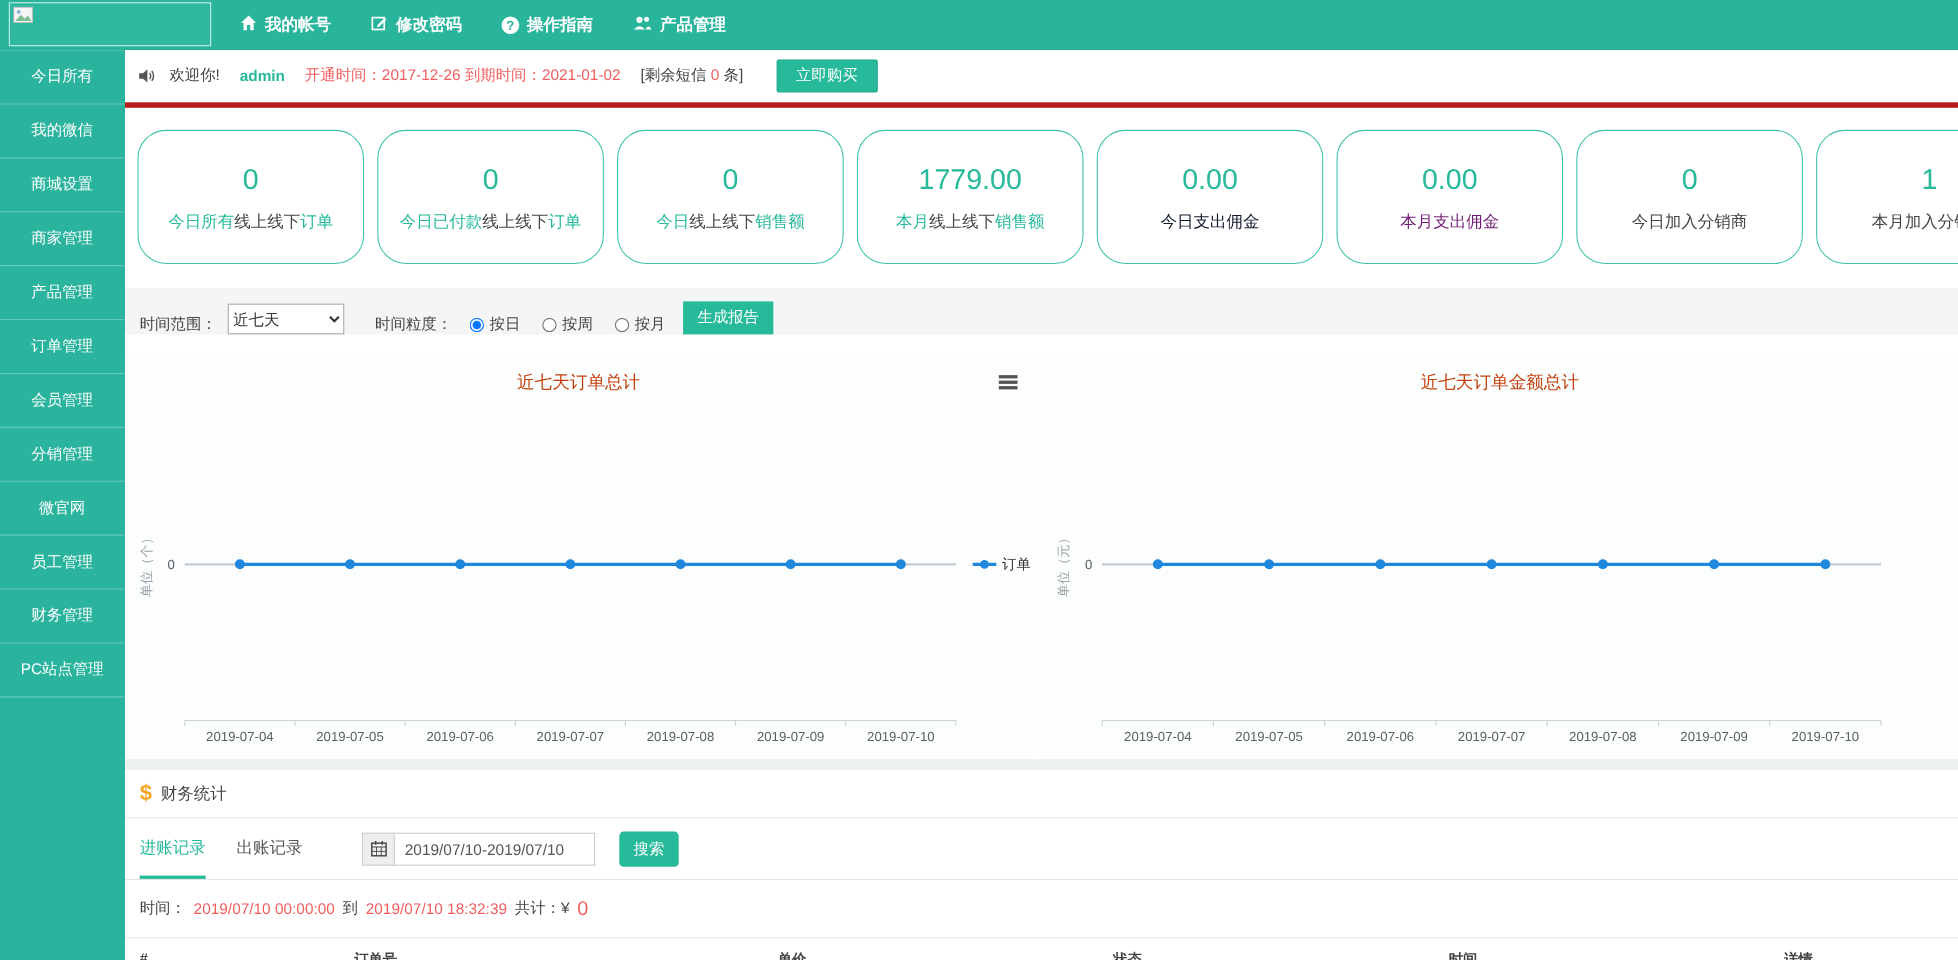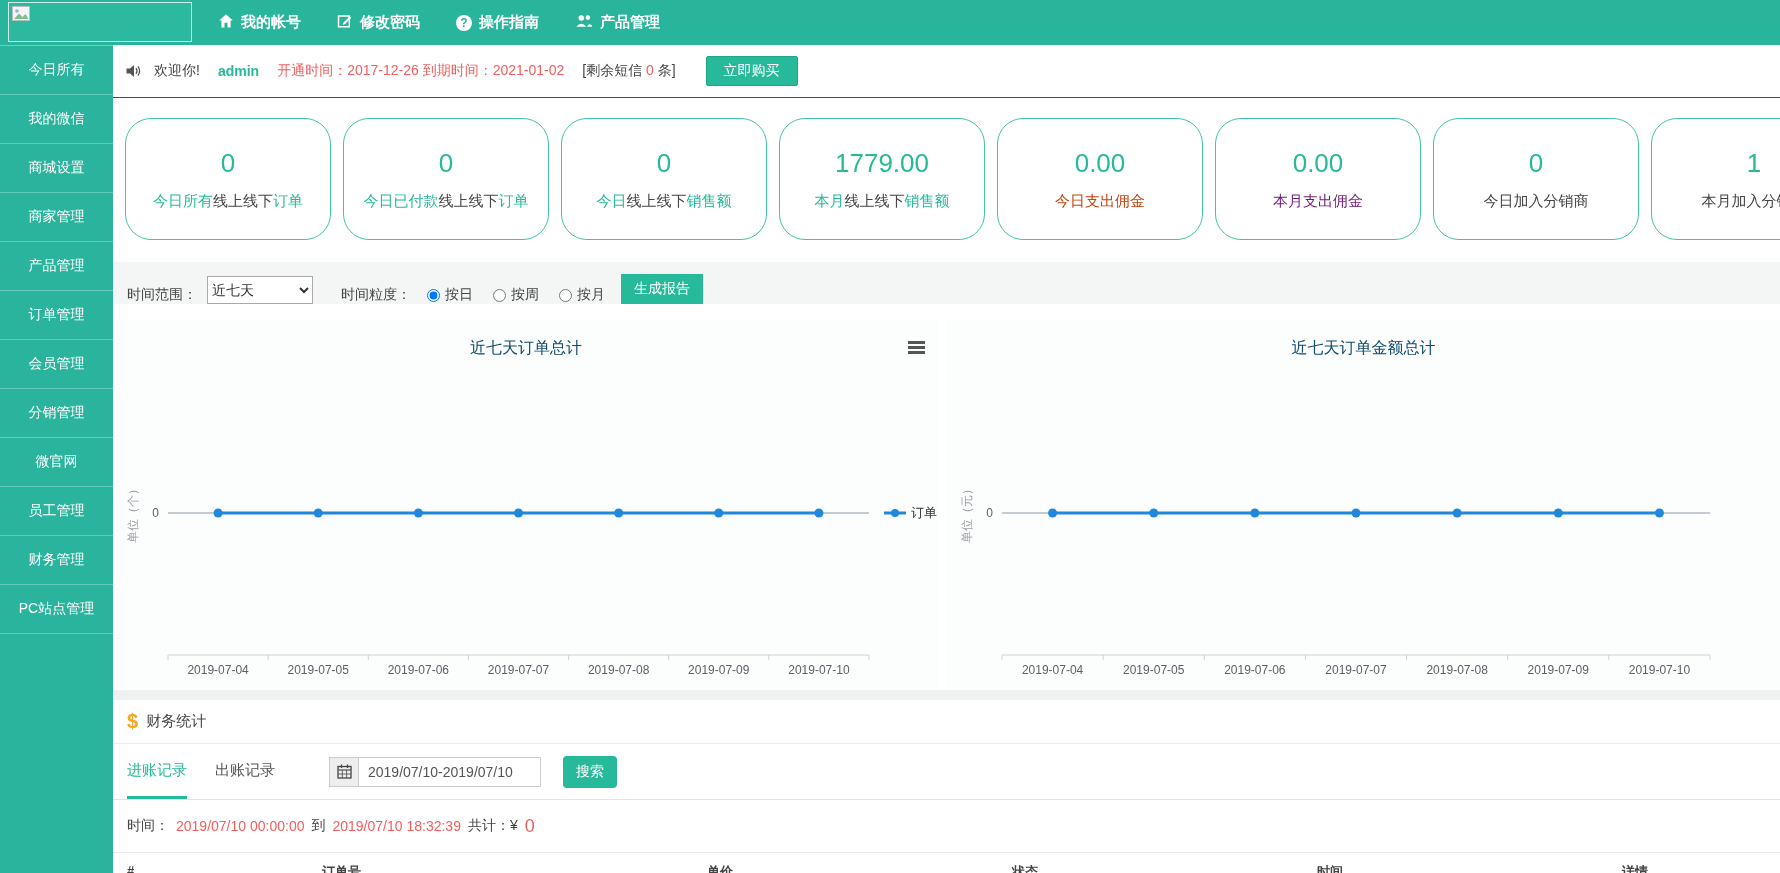--- a/index.html
+++ b/index.html
@@ -24,21 +24,21 @@
     background:#2ab39d; border-top:1px solid rgba(255,255,255,.35); z-index:10; }
   .side-item { height:49px; display:flex; align-items:center; justify-content:center;
     color:#fff; font-size:14px; cursor:pointer;
     border-bottom:1px solid rgba(255,255,255,.28); }
 
   
   .main { position:absolute; left:113px; top:45px; width:1667px; bottom:0;
     background:#fff; overflow:hidden; }
 
   .welcome { height:53px; display:flex; align-items:center; padding-left:12px;
-    border-bottom:1px solid #b91c1c; font-size:14px; gap:8px; background:#fff; }
+    border-bottom:5px solid #b91c1c; font-size:14px; gap:8px; background:#fff; }
   .welcome .greet { color:#444; margin-left:4px; }
   .welcome .uname { color:#26b99a; font-weight:bold; margin:0 10px; }
   .red { color:#f25e5e; }
   .welcome .sms { color:#444; margin-left:10px; }
   .buy-btn { margin-left:22px; background:#26b99a; color:#fff; border:1px solid #1fa588;
     font-size:14px; padding:5px 17px; border-radius:2px; cursor:pointer; }
 
   
   .cards { display:flex; gap:12px; padding:20px 0 0 12px; height:142px; }
   .card { flex:0 0 206px; height:122px; border:1px solid #41c3aa; border-radius:26px;
@@ -56,21 +56,21 @@
   .radio-group { display:flex; align-items:center; gap:20px; margin-left:16px; }
   .radio-group label { display:flex; align-items:center; gap:5px; cursor:pointer; }
   .report-btn { margin-left:16px; background:#26b99a; color:#fff; border:none;
     font-size:14px; padding:6px 13px; cursor:pointer; }
 
   
   .charts { margin-top:16px; display:flex; gap:8px; height:370px; }
   .chart-panel { position:relative; background:#fcfdfd; height:370px; }
   .chart-panel.p1 { width:875px; } .chart-panel.p2 { width:883px; }
   .chart-head { height:56px; display:flex; align-items:center; justify-content:center;
-    font-size:16px; color:#0c4a6e; }
+    font-size:16px; color:#c2410c; }
   .burger { position:absolute; top:21px; right:14px; width:17px; cursor:pointer; }
   .burger i { display:block; height:2.5px; background:#555; margin-bottom:2.5px; }
   .chart-legend { position:absolute; top:184px; right:2px; display:flex;
     align-items:center; gap:5px; font-size:13px; color:#333; cursor:pointer; }
   .chart-svg { display:block; }
 
   
   .hr-gap { height:10px; background:#edf1f0; }
   .finance-head { height:44px; display:flex; align-items:center; gap:8px;
     padding-left:14px; border-bottom:1px solid #ebebeb; background:#fff; }
@@ -186,21 +186,21 @@
       <div class="card">
         <div class="val">0</div>
         <div class="lbl"><span style="color: rgb(38, 185, 154);">今日</span><span style="color: rgb(68, 68, 68);">线上线下</span><span style="color: rgb(38, 185, 154);">销售额</span></div>
       </div>
       <div class="card">
         <div class="val">1779.00</div>
         <div class="lbl"><span style="color: rgb(38, 185, 154); margin-top: 12px;">本月</span><span style="color: rgb(68, 68, 68);">线上线下</span><span style="color: rgb(38, 185, 154);">销售额</span></div>
       </div>
       <div class="card">
         <div class="val">0.00</div>
-        <div class="lbl"><span style="color: #c2410c;">今日支出佣金</span></div>
+        <div class="lbl"><span style="color: #0f172a;">今日支出佣金</span></div>
       </div>
       <div class="card">
         <div class="val">0.00</div>
         <div class="lbl"><span style="color: #701a75;">本月支出佣金</span></div>
       </div>
       <div class="card">
         <div class="val">0</div>
         <div class="lbl"><span style="color: rgb(68, 68, 68);">今日加入分销商</span></div>
       </div>
       <div class="card">

